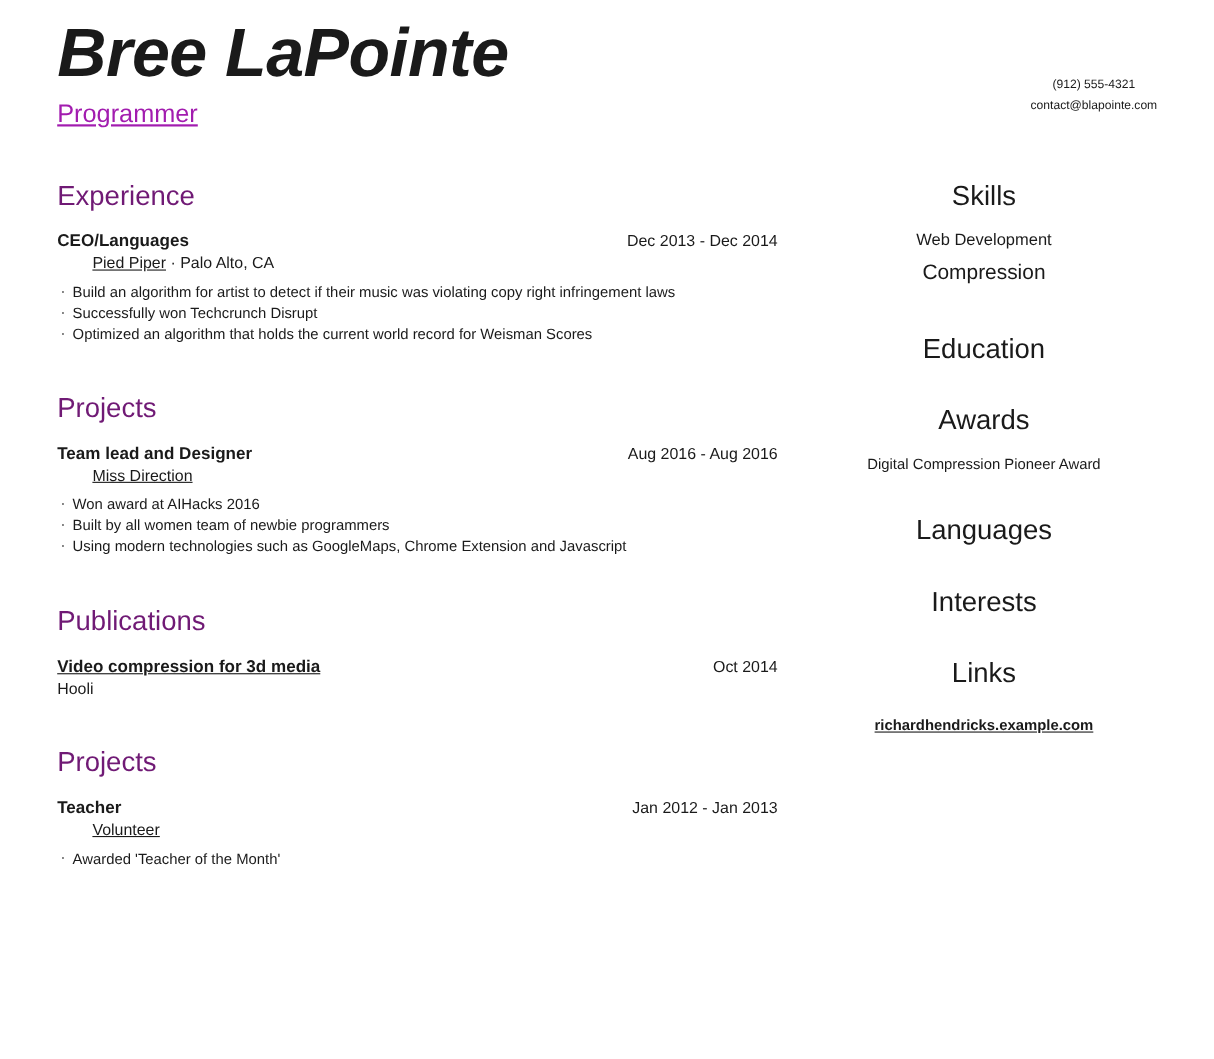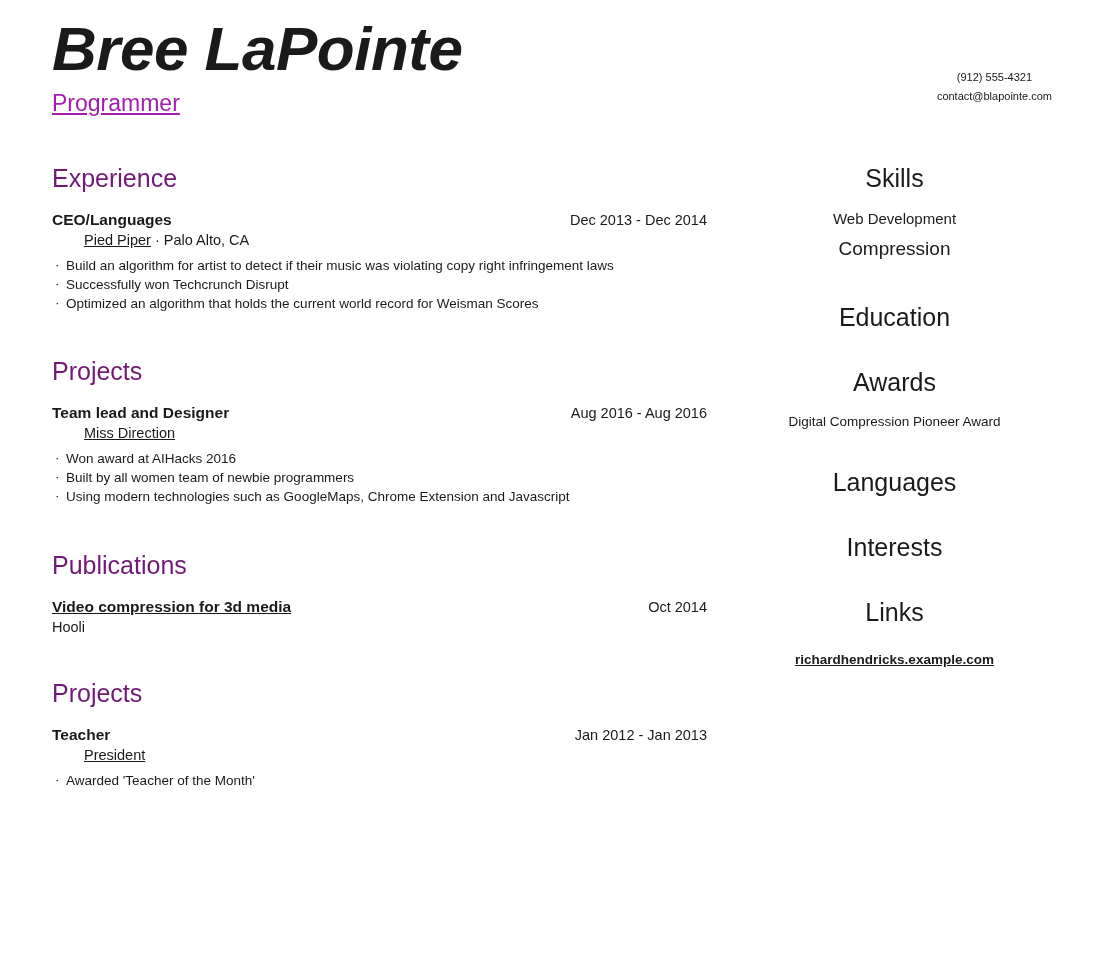--- a/index.html
+++ b/index.html
@@ -226,21 +226,21 @@
       </div>
 
       <div class="section">
         <h2 class="section-title">Projects</h2>
         <div class="entry">
           <div class="entry-head">
             <span class="entry-position">Teacher</span>
             <span class="entry-date">Jan 2012 - Jan 2013</span>
           </div>
           <div class="entry-sub">
-            <span class="org-link">President</span>
+            <span class="org-link">Volunteer</span>
           </div>
           <ul class="bullets">
             <li>Awarded 'Teacher of the Month'</li>
           </ul>
         </div>
       </div>
 
     </div>
 
     <div class="col-side">

